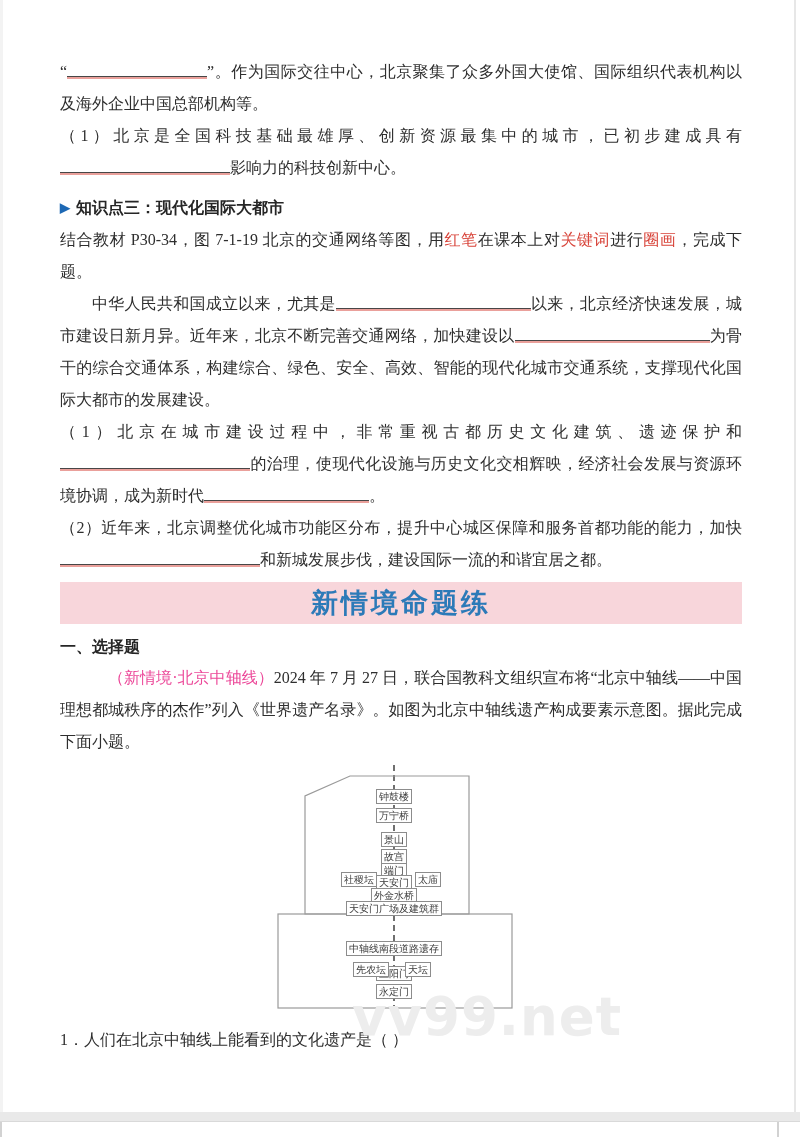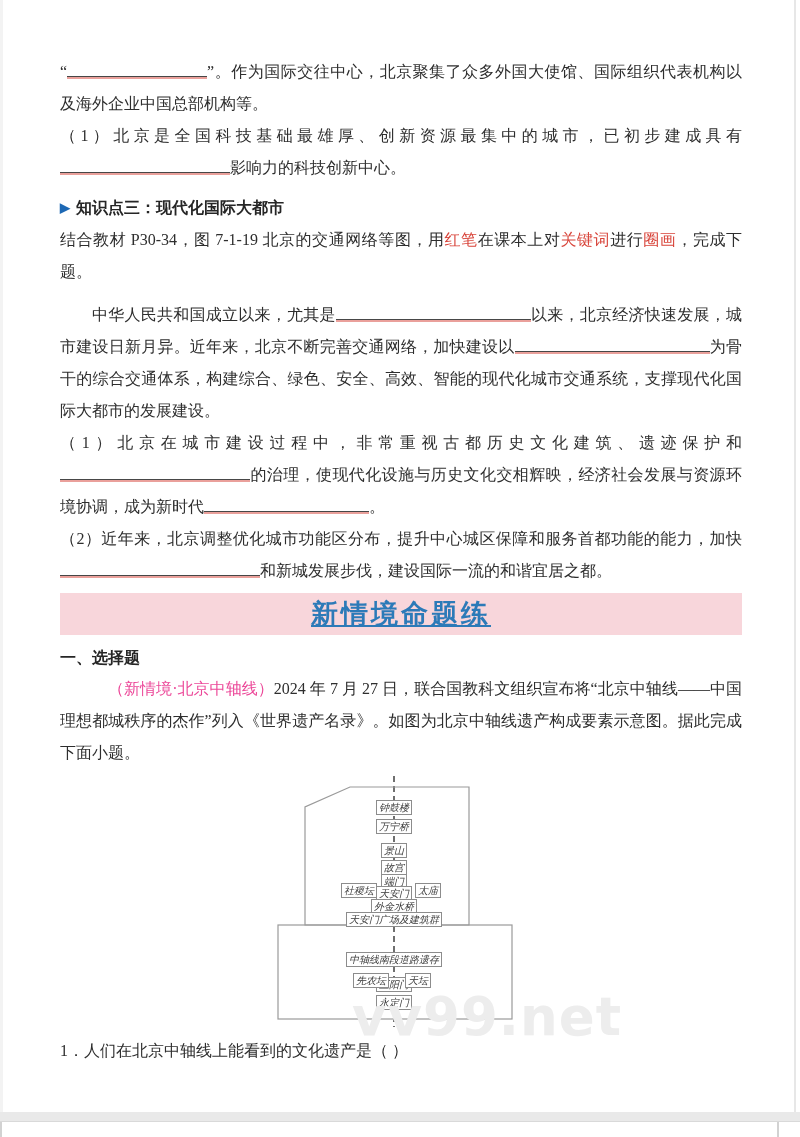--- a/index.html
+++ b/index.html
@@ -5,52 +5,52 @@
   * { margin:0; padding:0; box-sizing:border-box; }
   html,body { background:#fff; }
   .page {
     position:relative; width:800px; height:1137px; background:#ffffff;
     overflow:hidden; font-family:"Liberation Serif", serif; color:#2e2e2e;
   }
   .page-left-edge { position:absolute; left:0; top:0; width:3px; height:1112px; background:#f3f3f3; }
   .page-right-edge { position:absolute; left:794px; top:0; width:2px; height:1112px; background:#e7e7e7; }
   .content { position:relative; padding:56px 58px 0 60px; width:800px; }
   p.body { font-size:16px; line-height:32px; text-align:justify; color:#2e2e2e; }
-  .indent2 { text-indent:2em;margin-top:11px; }
+  .indent2 { text-indent:2em; }
   .indent3 { text-indent:3em; }
   .blank {
     display:inline-block; vertical-align:baseline; height:14px;
     border-bottom:1px solid #474747; box-shadow:0 2px 0 #eaa09b;
   }
   .b140{width:140px;} .b170{width:170px;} .b195{width:195px;} .b190{width:190px;} .b165{width:165px;} .b200{width:200px;}
   .red { color:#d8443a; }
   .blue { color:#ec4899; }
   .kp-heading {
     margin-top:8px; font-family:"Liberation Sans", sans-serif; font-weight:bold;
     font-size:16px; line-height:32px; color:#262626; display:flex; align-items:center;
   }
   .kp-heading .tri { color:#1d68b4; font-size:13px; margin-right:6px; line-height:32px; }
   .banner {
     margin-top:6px; height:42px; background:#f8d6db; text-align:center;
     font-family:"Liberation Sans", sans-serif; font-weight:bold; font-size:27px;
-    line-height:42px; color:#2c7ab8; letter-spacing:3px;text-decoration:underline;
+    line-height:42px; color:#2c7ab8; letter-spacing:3px;
   }
   .section-heading {
     margin-top:8px; font-family:"Liberation Sans", sans-serif; font-weight:bold;
     font-size:16px; line-height:30px; color:#262626;
   }
   .diagram {
     position:relative; width:250px; height:262px; margin:4px 0 0 210px;
     font-family:"Liberation Serif", serif;
   }
   .diagram svg { position:absolute; left:0; top:0; }
   .dnode {
     position:absolute; transform:translateX(-50%); background:#fff;
     border:1px solid #8c8c8c; font-size:10px; line-height:13px; padding:0 2px;
-    white-space:nowrap; color:#3a3a3a;font-style:italic;
+    white-space:nowrap; color:#3a3a3a;
   }
   .question { font-size:16px; line-height:32px; color:#2e2e2e; }
   .watermark {
     position:absolute; left:352px; top:986px; font-family:"DejaVu Sans", sans-serif;
     font-weight:800; font-size:53px; letter-spacing:1px; color:#ededed; user-select:none;
   }
   .pagebreak-band { position:absolute; left:0; top:1112px; width:800px; height:10px; background:#e9e9e9; border-bottom:1px solid #d9d9d9; }
   .nextpage-left { position:absolute; left:0; top:1122px; width:2px; height:15px; background:#d2d2d2; }
   .nextpage-right { position:absolute; left:777px; top:1122px; width:2px; height:15px; background:#d2d2d2; }
 </style>

